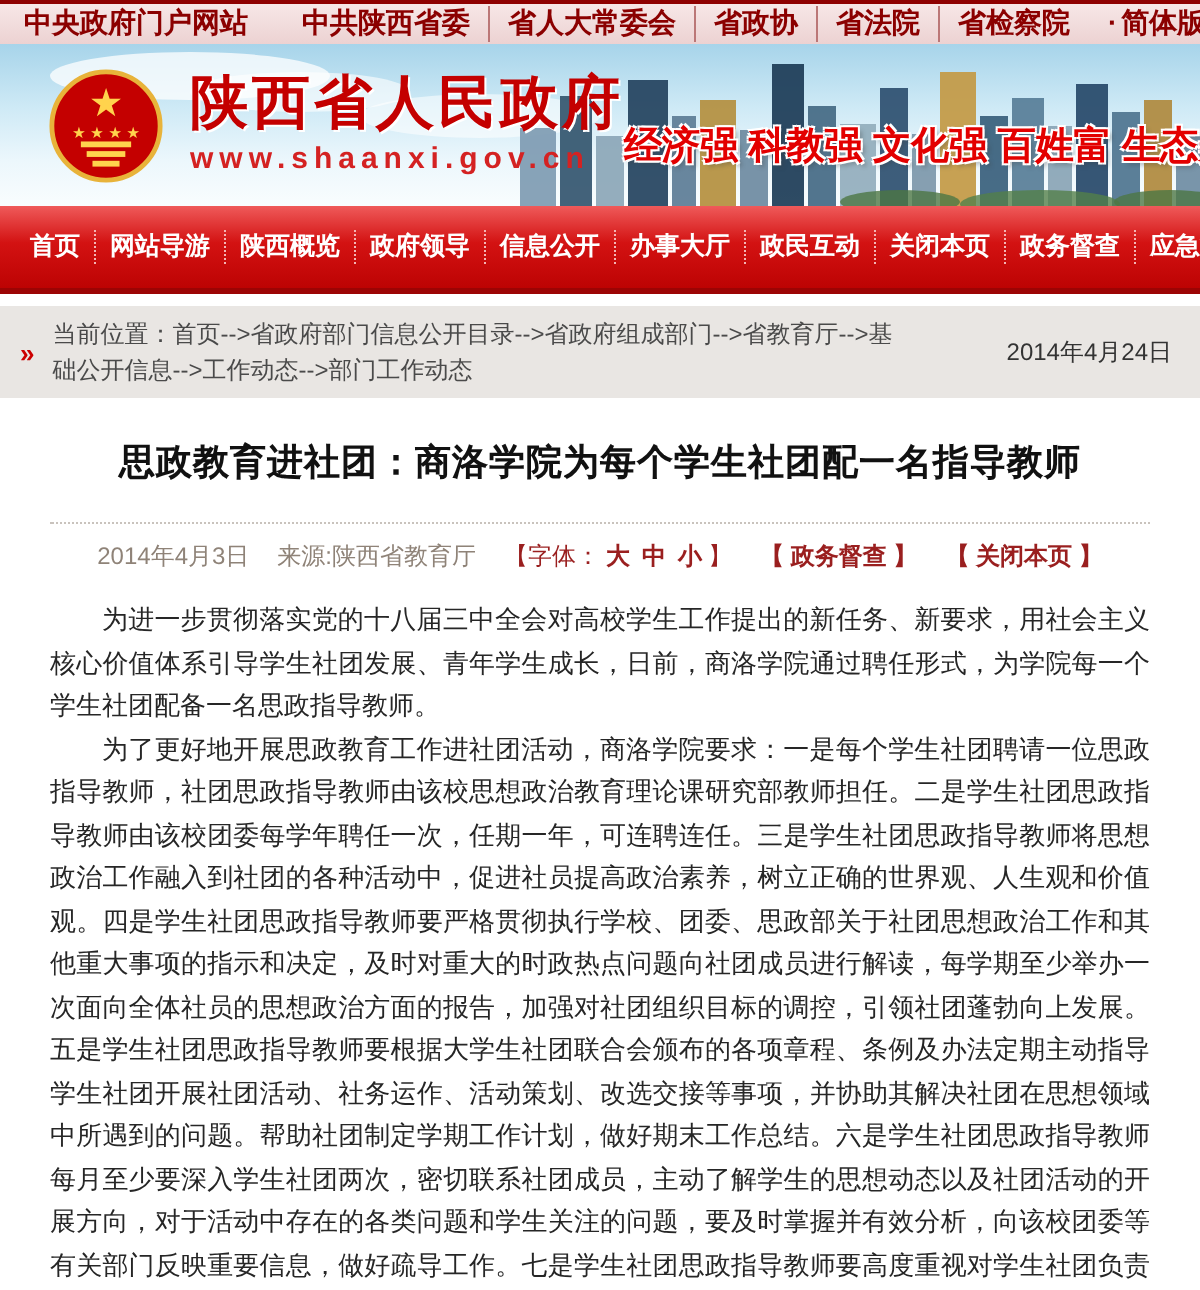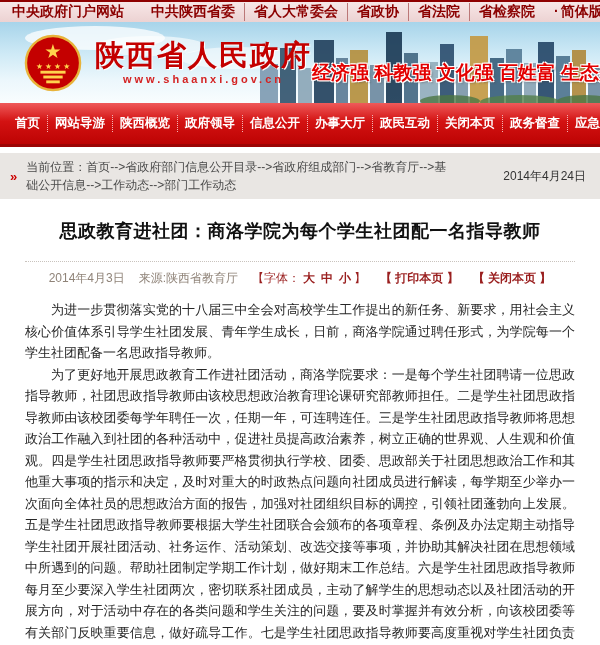--- a/index.html
+++ b/index.html
@@ -42,22 +42,22 @@
     position:relative; z-index:2;
     height:100%; display:flex; align-items:center; padding-left:24px;
   }
   .emblem { width:58px; height:58px; margin-right:13px; flex:0 0 auto; }
   .site-name {
     font-size:29px; font-weight:bold; color:#c40000;
     letter-spacing:2px; line-height:1.05; white-space:nowrap;
     text-shadow:1px 1px 0 #ffffff;
   }
   .site-url {
-    font-size:11px; font-weight:bold; color:#d42222;
-    letter-spacing:3px; margin-top:3px; white-space:nowrap;margin-left:28px;
+    font-size:15px; font-weight:bold; color:#d42222;
+    letter-spacing:3px; margin-top:3px; white-space:nowrap;
   }
   .slogan {
     flex:1; text-align:right; padding-right:8px; margin-top:20px;
     font-size:19px; font-weight:bold; color:#e30000; white-space:nowrap;
     text-shadow:-1px -1px 0 #fff, 1px -1px 0 #fff, -1px 1px 0 #fff, 1px 1px 0 #fff, 2px 2px 2px rgba(60,60,60,.35);
   }
 
   
   .nav {
     height:44px;
@@ -188,21 +188,21 @@
 <div class="crumb">
   <span class="crumb-icon">»</span>
   <span class="crumb-text"><span class="lbl">当前位置：</span><span>首页--&gt;省政府部门信息公开目录--&gt;省政府组成部门--&gt;省教育厅--&gt;基础公开信息--&gt;工作动态--&gt;部门工作动态</span></span>
   <span class="crumb-date">2014年4月24日</span>
 </div>
 
 <div class="article">
   <div class="article-title">思政教育进社团：商洛学院为每个学生社团配一名指导教师</div>
   <div class="meta-sep"></div>
   <div class="meta">
-    <span>2014年4月3日</span><span class="gap"></span><span>来源:陕西省教育厅</span><span class="gap"></span><span class="red">【字体：</span><span class="size-btn">大</span><span class="size-btn">中</span><span class="size-btn">小</span><span class="red">】</span><span class="gap"></span><span class="action">【 打印本页 】</span><span class="gap"></span><span class="action">【 关闭本页 】</span>
+    <span>2014年4月3日</span><span class="gap"></span><span>来源:陕西省教育厅</span><span class="gap"></span><span class="red">【字体：</span><span class="size-btn">大</span><span class="size-btn">中</span><span class="size-btn">小</span><span class="red">】</span><span class="gap"></span><span class="action">【 政务督查 】</span><span class="gap"></span><span class="action">【 关闭本页 】</span>
   </div>
   <div class="body-text">
     <p>为进一步贯彻落实党的十八届三中全会对高校学生工作提出的新任务、新要求，用社会主义核心价值体系引导学生社团发展、青年学生成长，日前，商洛学院通过聘任形式，为学院每一个学生社团配备一名思政指导教师。</p>
     <p>为了更好地开展思政教育工作进社团活动，商洛学院要求：一是每个学生社团聘请一位思政指导教师，社团思政指导教师由该校思想政治教育理论课研究部教师担任。二是学生社团思政指导教师由该校团委每学年聘任一次，任期一年，可连聘连任。三是学生社团思政指导教师将思想政治工作融入到社团的各种活动中，促进社员提高政治素养，树立正确的世界观、人生观和价值观。四是学生社团思政指导教师要严格贯彻执行学校、团委、思政部关于社团思想政治工作和其他重大事项的指示和决定，及时对重大的时政热点问题向社团成员进行解读，每学期至少举办一次面向全体社员的思想政治方面的报告，加强对社团组织目标的调控，引领社团蓬勃向上发展。五是学生社团思政指导教师要根据大学生社团联合会颁布的各项章程、条例及办法定期主动指导学生社团开展社团活动、社务运作、活动策划、改选交接等事项，并协助其解决社团在思想领域中所遇到的问题。帮助社团制定学期工作计划，做好期末工作总结。六是学生社团思政指导教师每月至少要深入学生社团两次，密切联系社团成员，主动了解学生的思想动态以及社团活动的开展方向，对于活动中存在的各类问题和学生关注的问题，要及时掌握并有效分析，向该校团委等有关部门反映重要信息，做好疏导工作。七是学生社团思政指导教师要高度重视对学生社团负责人的选拔培养，使那些思想过硬、作风正派、素质全面、有社会工作能力的学生担任社团负责人。要有计划地对学生社团负责人进行培训，有针对性地提高他们的综合素质。要把学生社团负责人和骨干人员纳入到团学干部体系，通过他们凝聚更多的学生，使社团聚集在党团组织周围。八是学生社团成员要积极配合指导教师开展工作，按照指导教师意见开展社团活动。九是学生社团思政指导教师的考核由团委负责，每年度考核一次。十是每年评出优秀社团思政指导教师若干，予以表彰奖励。</p>
 
   </div>
 
 </div>
 
 </body></html>

